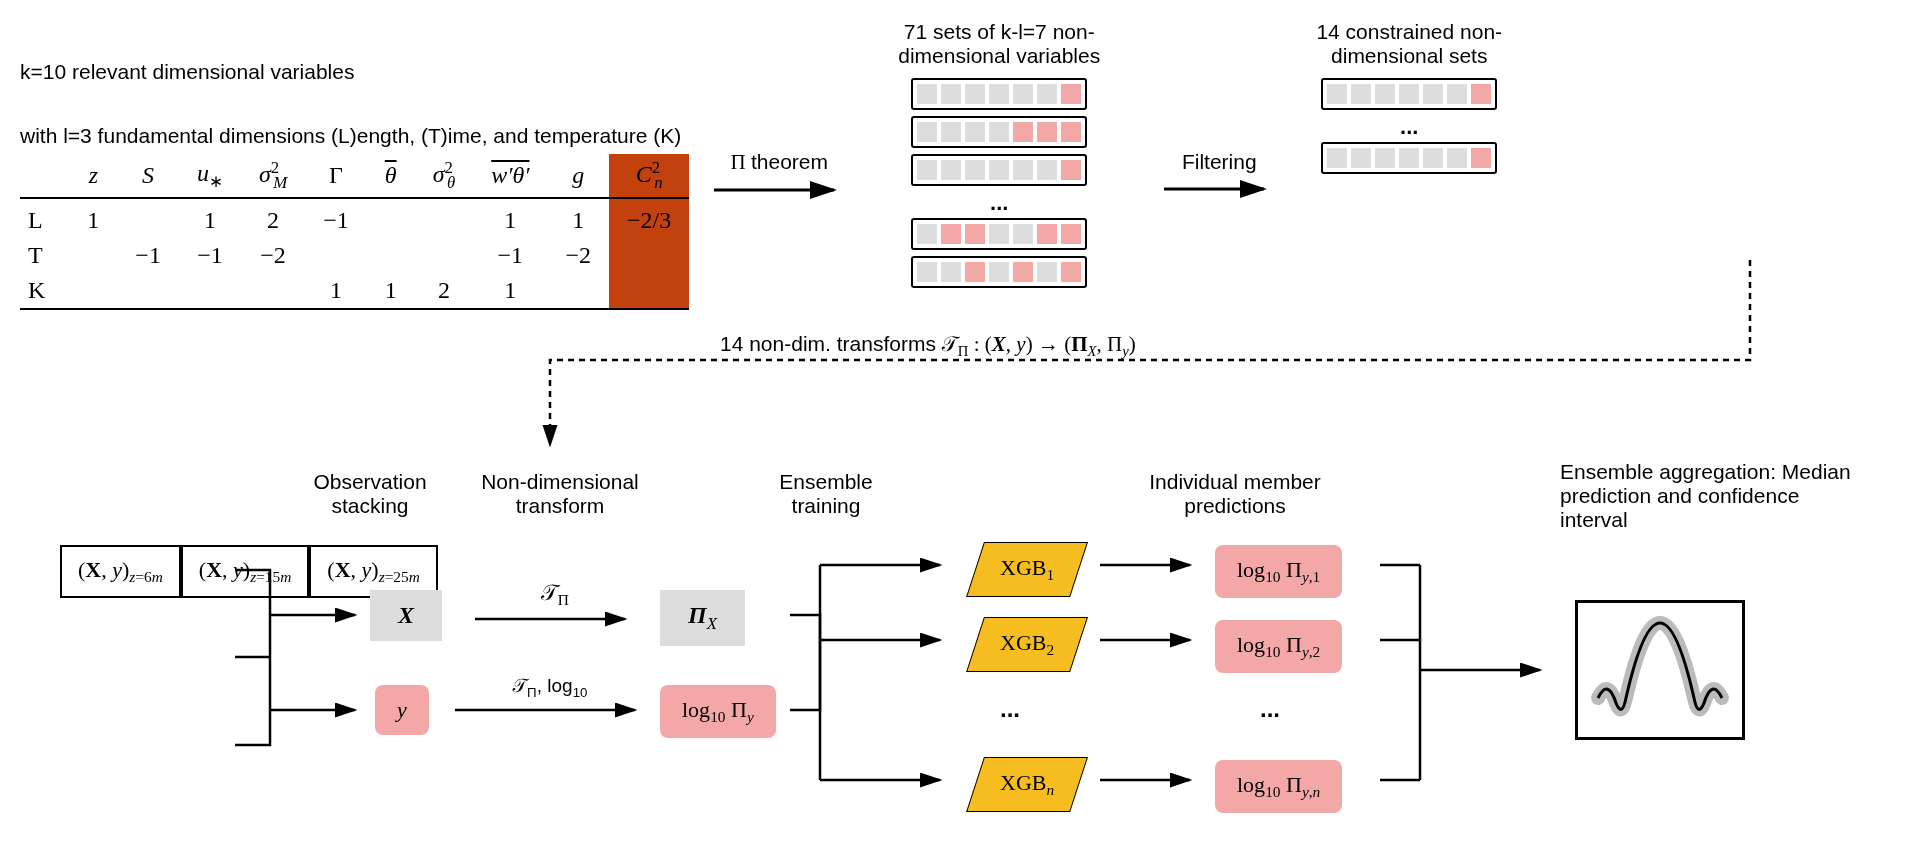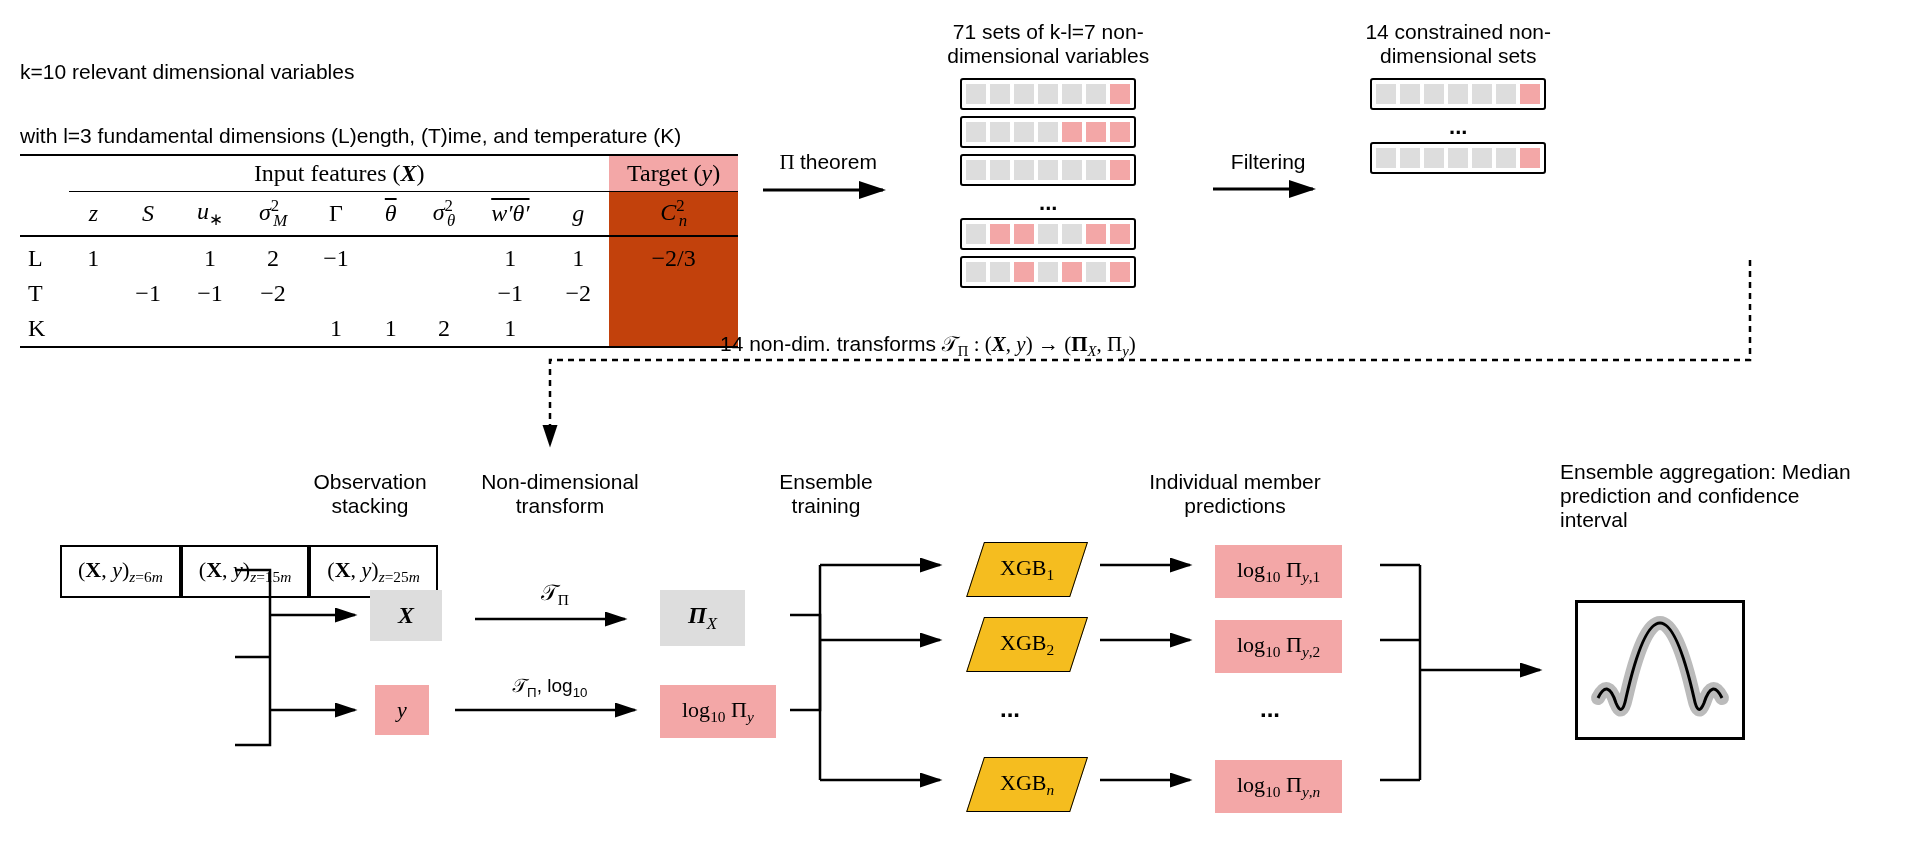--- a/index.html
+++ b/index.html
@@ -72,20 +72,21 @@
     font-size: 24px;
     font-style: italic;
     text-align: center;
   }
   .pink-box {
     background: #f3a7a7;
     padding: 12px 22px;
     font-family: 'Times New Roman', serif;
     font-size: 22px;
     text-align: center;
+    border-radius: 8px;
   }
   .xgb {
     background: #f5bd1f;
     padding: 12px 24px;
     font-family: 'Times New Roman', serif;
     font-size: 22px;
     transform: skewX(-18deg);
     border: 1px solid #000;
   }
   .xgb span { display: inline-block; transform: skewX(18deg); }
@@ -107,25 +108,20 @@
 </head>
 <body>
 
 <div class="top-row">
 
   <div>
     <div class="header-text">k=10 relevant dimensional variables</div>
     <div class="header-text">with l=3 fundamental dimensions (L)ength, (T)ime, and temperature (K)</div>
     <table class="dim-table">
       <thead>
-        <tr>
-          <th class="toprule"></th>
-          <th colspan="9" class="group-header toprule">Input features (<span class="math" style="font-weight:bold">X</span>)</th>
-          <th class="group-header target-header toprule">Target (<span class="math">y</span>)</th>
-        </tr>
         <tr>
           <th></th>
           <th><span class="math">z</span></th>
           <th><span class="math">S</span></th>
           <th><span class="math">u</span><sub>∗</sub></th>
           <th><span class="math">σ</span><sup>2</sup><sub style="margin-left:-6px"><i>M</i></sub></th>
           <th>Γ</th>
           <th><span style="text-decoration:overline"><span class="math">θ</span></span></th>
           <th><span class="math">σ</span><sup>2</sup><sub style="margin-left:-6px"><i>θ</i></sub></th>
           <th><span style="text-decoration:overline"><span class="math">w′θ′</span></span></th>

